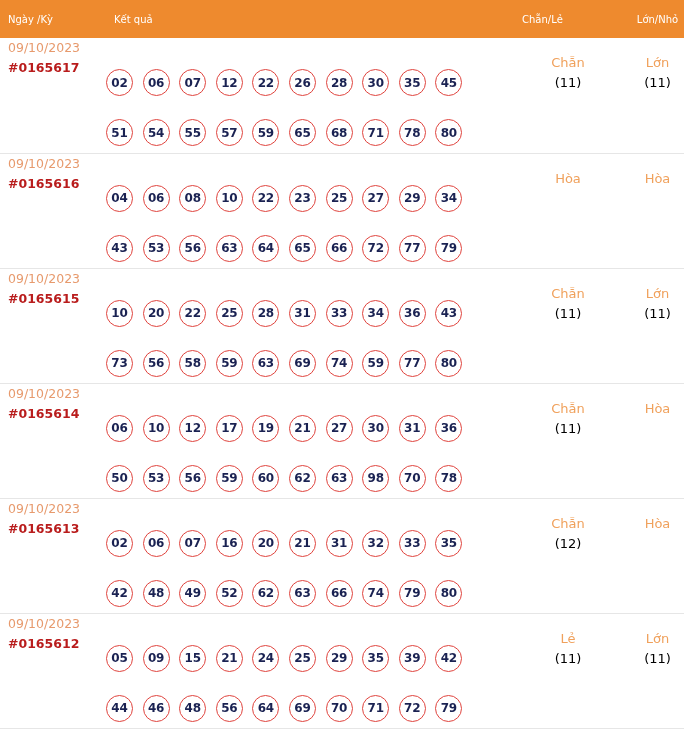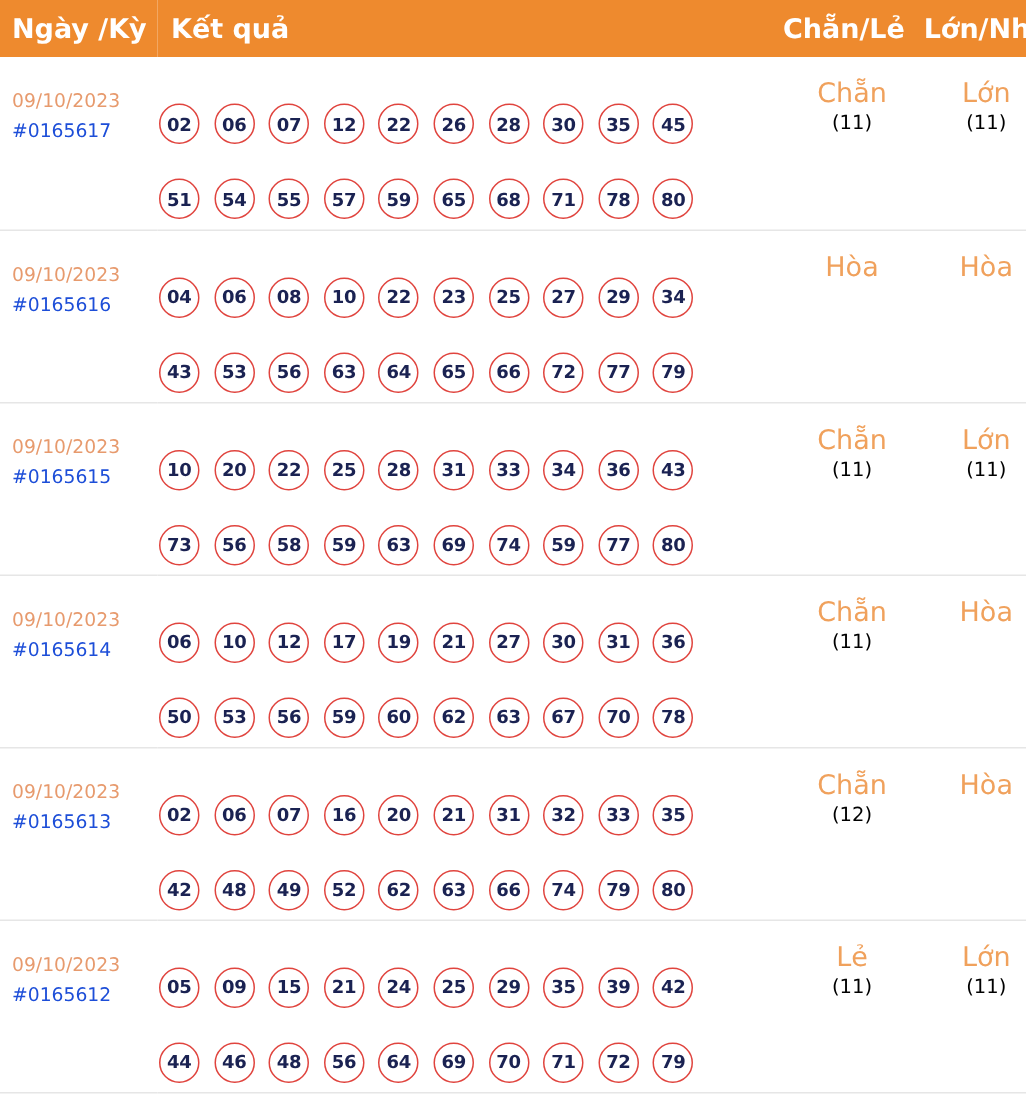--- a/index.html
+++ b/index.html
@@ -20,22 +20,22 @@
     table-layout: fixed;
   }
 
   
   thead tr {
     background: #ee8a2e;
     height: 38px;
   }
   thead th {
     color: #ffffff;
-    font-size: 18px;
-    font-weight: bold;
+    font-size: 10px;
+    font-weight: normal;
     text-align: left;
     padding: 0;
     vertical-align: middle;
     white-space: nowrap;
   }
   th.col-date   { width: 97px;  padding-left: 8px; }
   th.col-result { width: 408px; padding-left: 9px; }
   th.col-parity { width: 92px;  }
   th.col-size   { width: 87px;  text-align: center; }
 
@@ -45,33 +45,34 @@
     height: 115px;
   }
   tbody td {
     padding: 0;
     vertical-align: top;
   }
 
   
   .date-cell {
     padding-left: 8px;
-    padding-top: 19px;
+    padding-top: 0;
   }
   .date-line {
     color: #e79a6d;
     font-size: 12.5px;
     line-height: 20px;
     white-space: nowrap;
   }
   .draw-id {
-    color: #1d4ed8;
+    color: #b91c1c;
     font-size: 12.5px;
     line-height: 20px;
     white-space: nowrap;
+    font-weight: bold;
   }
 
   
   .result-cell {
     padding-left: 1px;
     padding-top: 8px;
   }
   .ball-row {
     display: flex;
     height: 50px;
@@ -95,21 +96,21 @@
     letter-spacing: -0.2px;
   }
 
   
   .verdict-cell {
     text-align: center;
     padding-top: 14px;
   }
   .verdict-label {
     color: #f0a15c;
-    font-size: 18px;
+    font-size: 13px;
     line-height: 21px;
     display: block;
   }
   .verdict-count {
     color: #000000;
     font-size: 13px;
     line-height: 20px;
     display: block;
   }
   .verdict-count:empty { display: none; }
@@ -264,21 +265,21 @@
             <div class="ball">36</div>
           </div>
           <div class="ball-row">
             <div class="ball">50</div>
             <div class="ball">53</div>
             <div class="ball">56</div>
             <div class="ball">59</div>
             <div class="ball">60</div>
             <div class="ball">62</div>
             <div class="ball">63</div>
-            <div class="ball">67</div>
+            <div class="ball">98</div>
             <div class="ball">70</div>
             <div class="ball">78</div>
           </div>
         </td>
         <td class="verdict-cell">
           <span class="verdict-label">Chẵn</span>
           <span class="verdict-count">(11)</span>
         </td>
         <td class="verdict-cell">
           <span class="verdict-label">Hòa</span>

